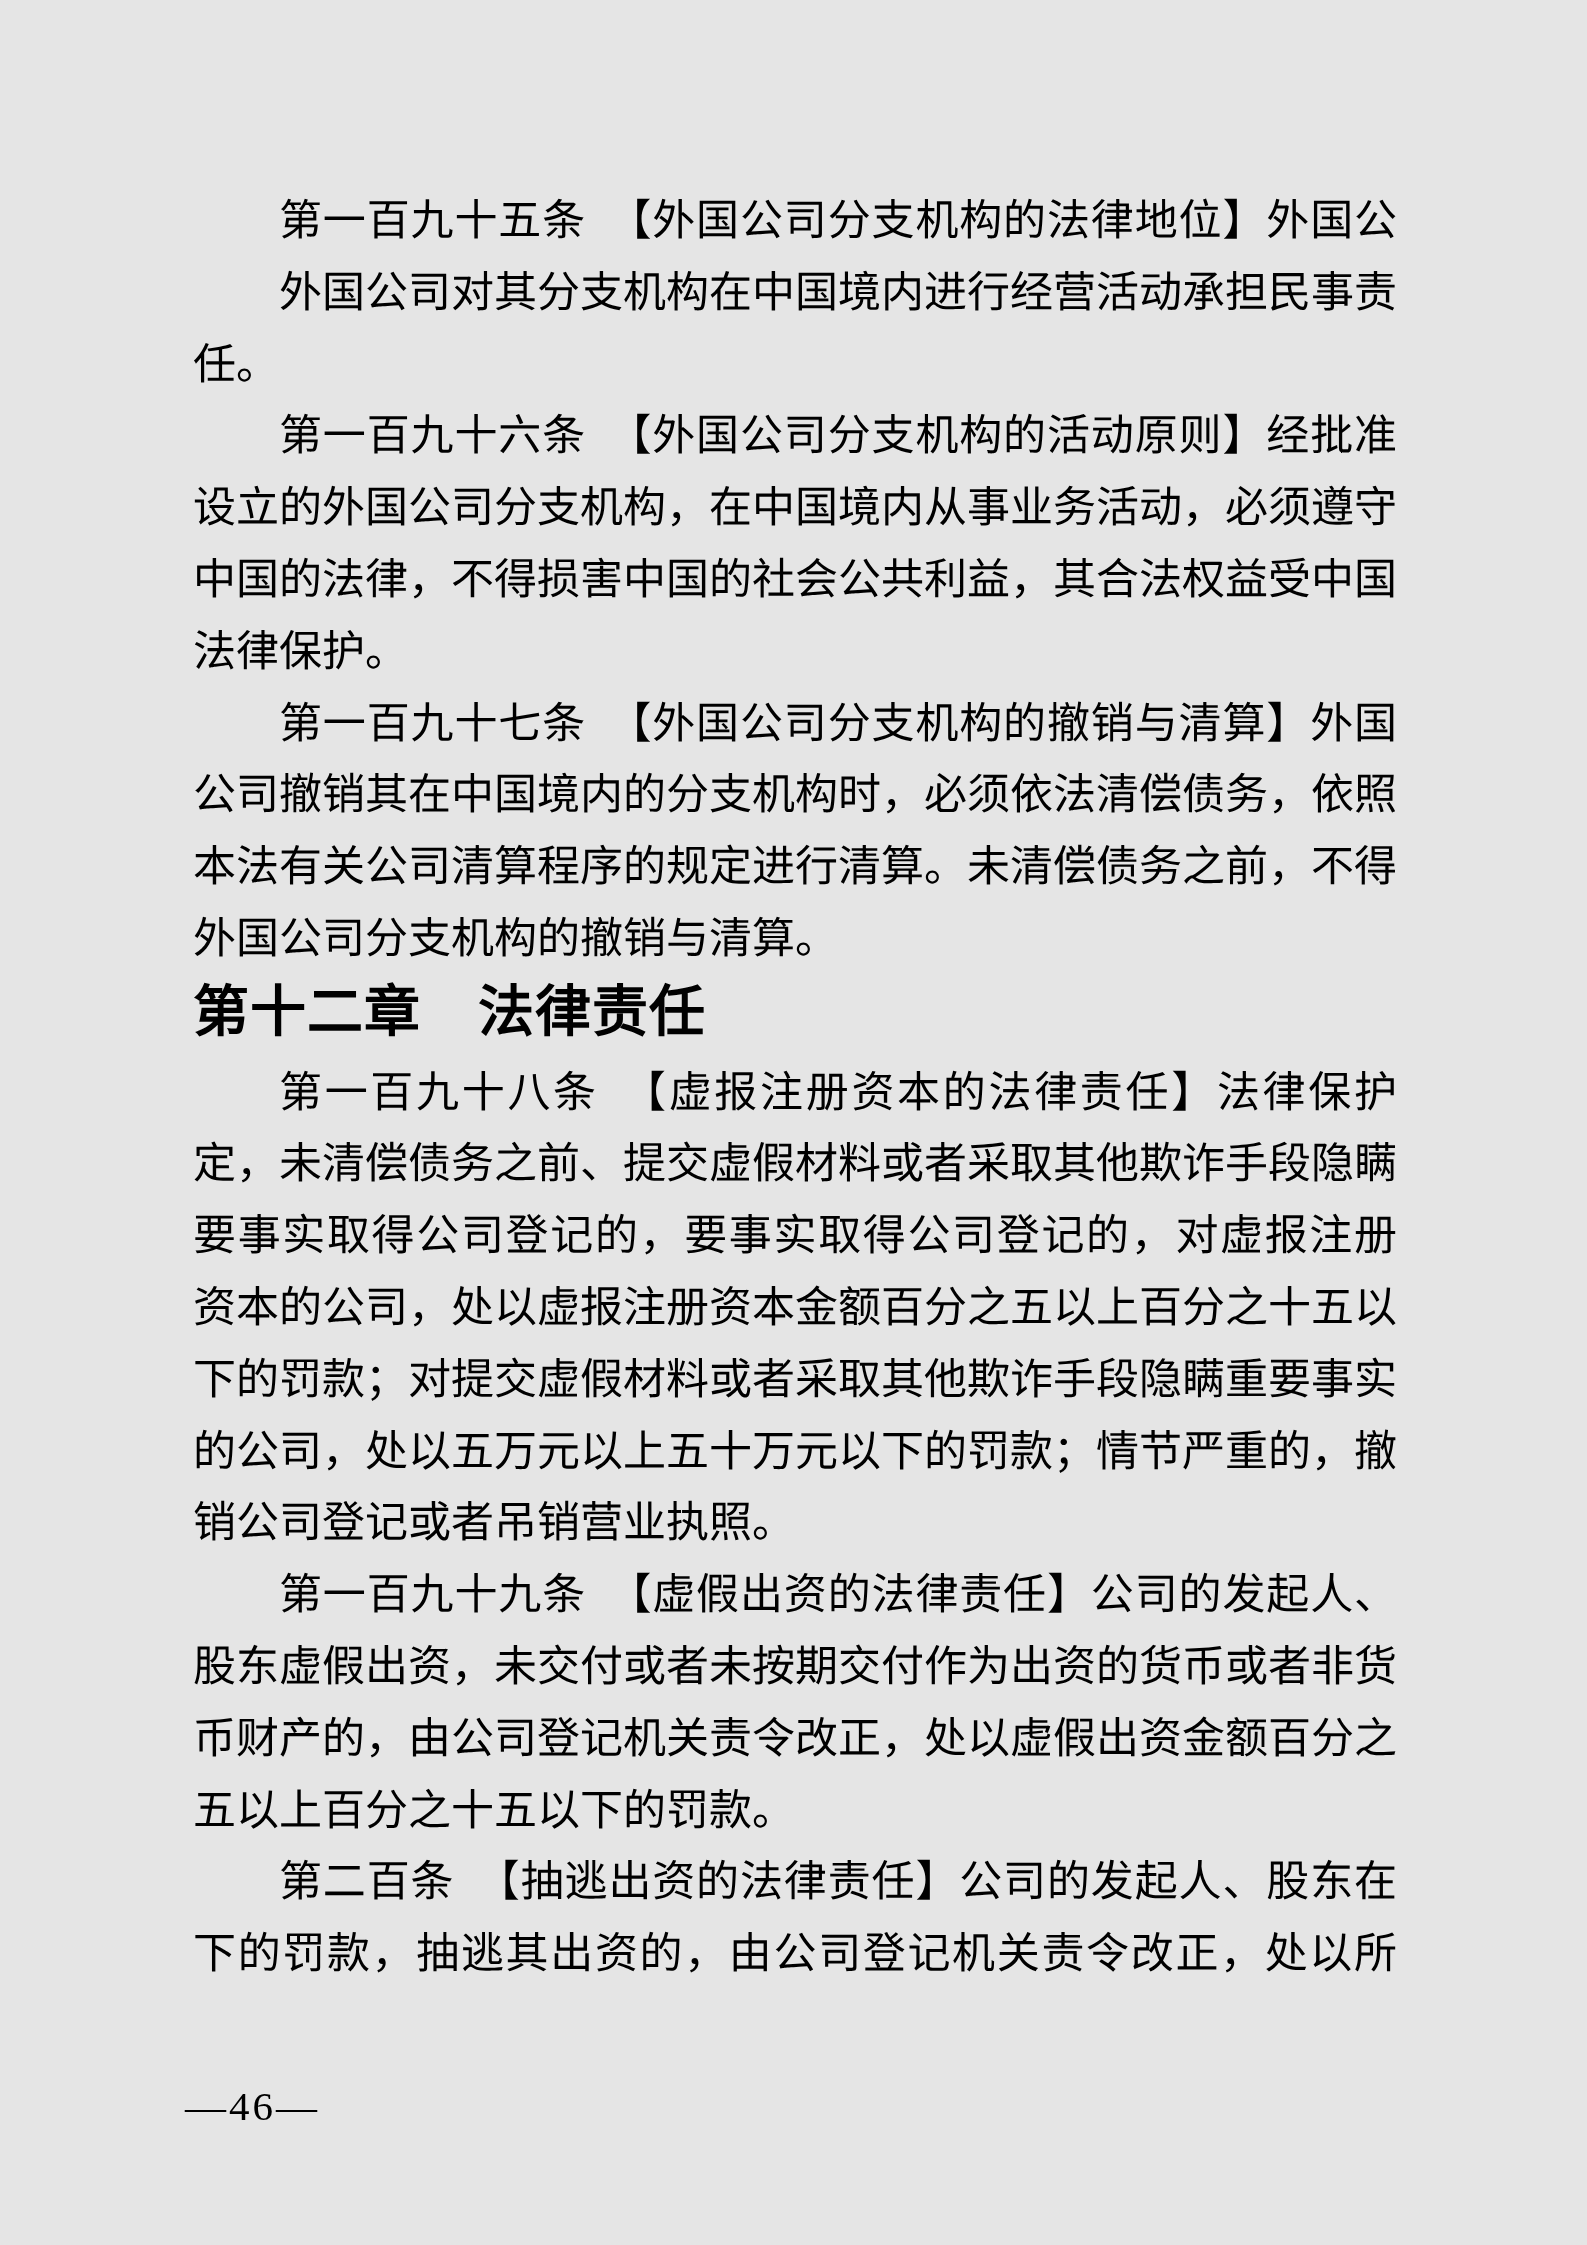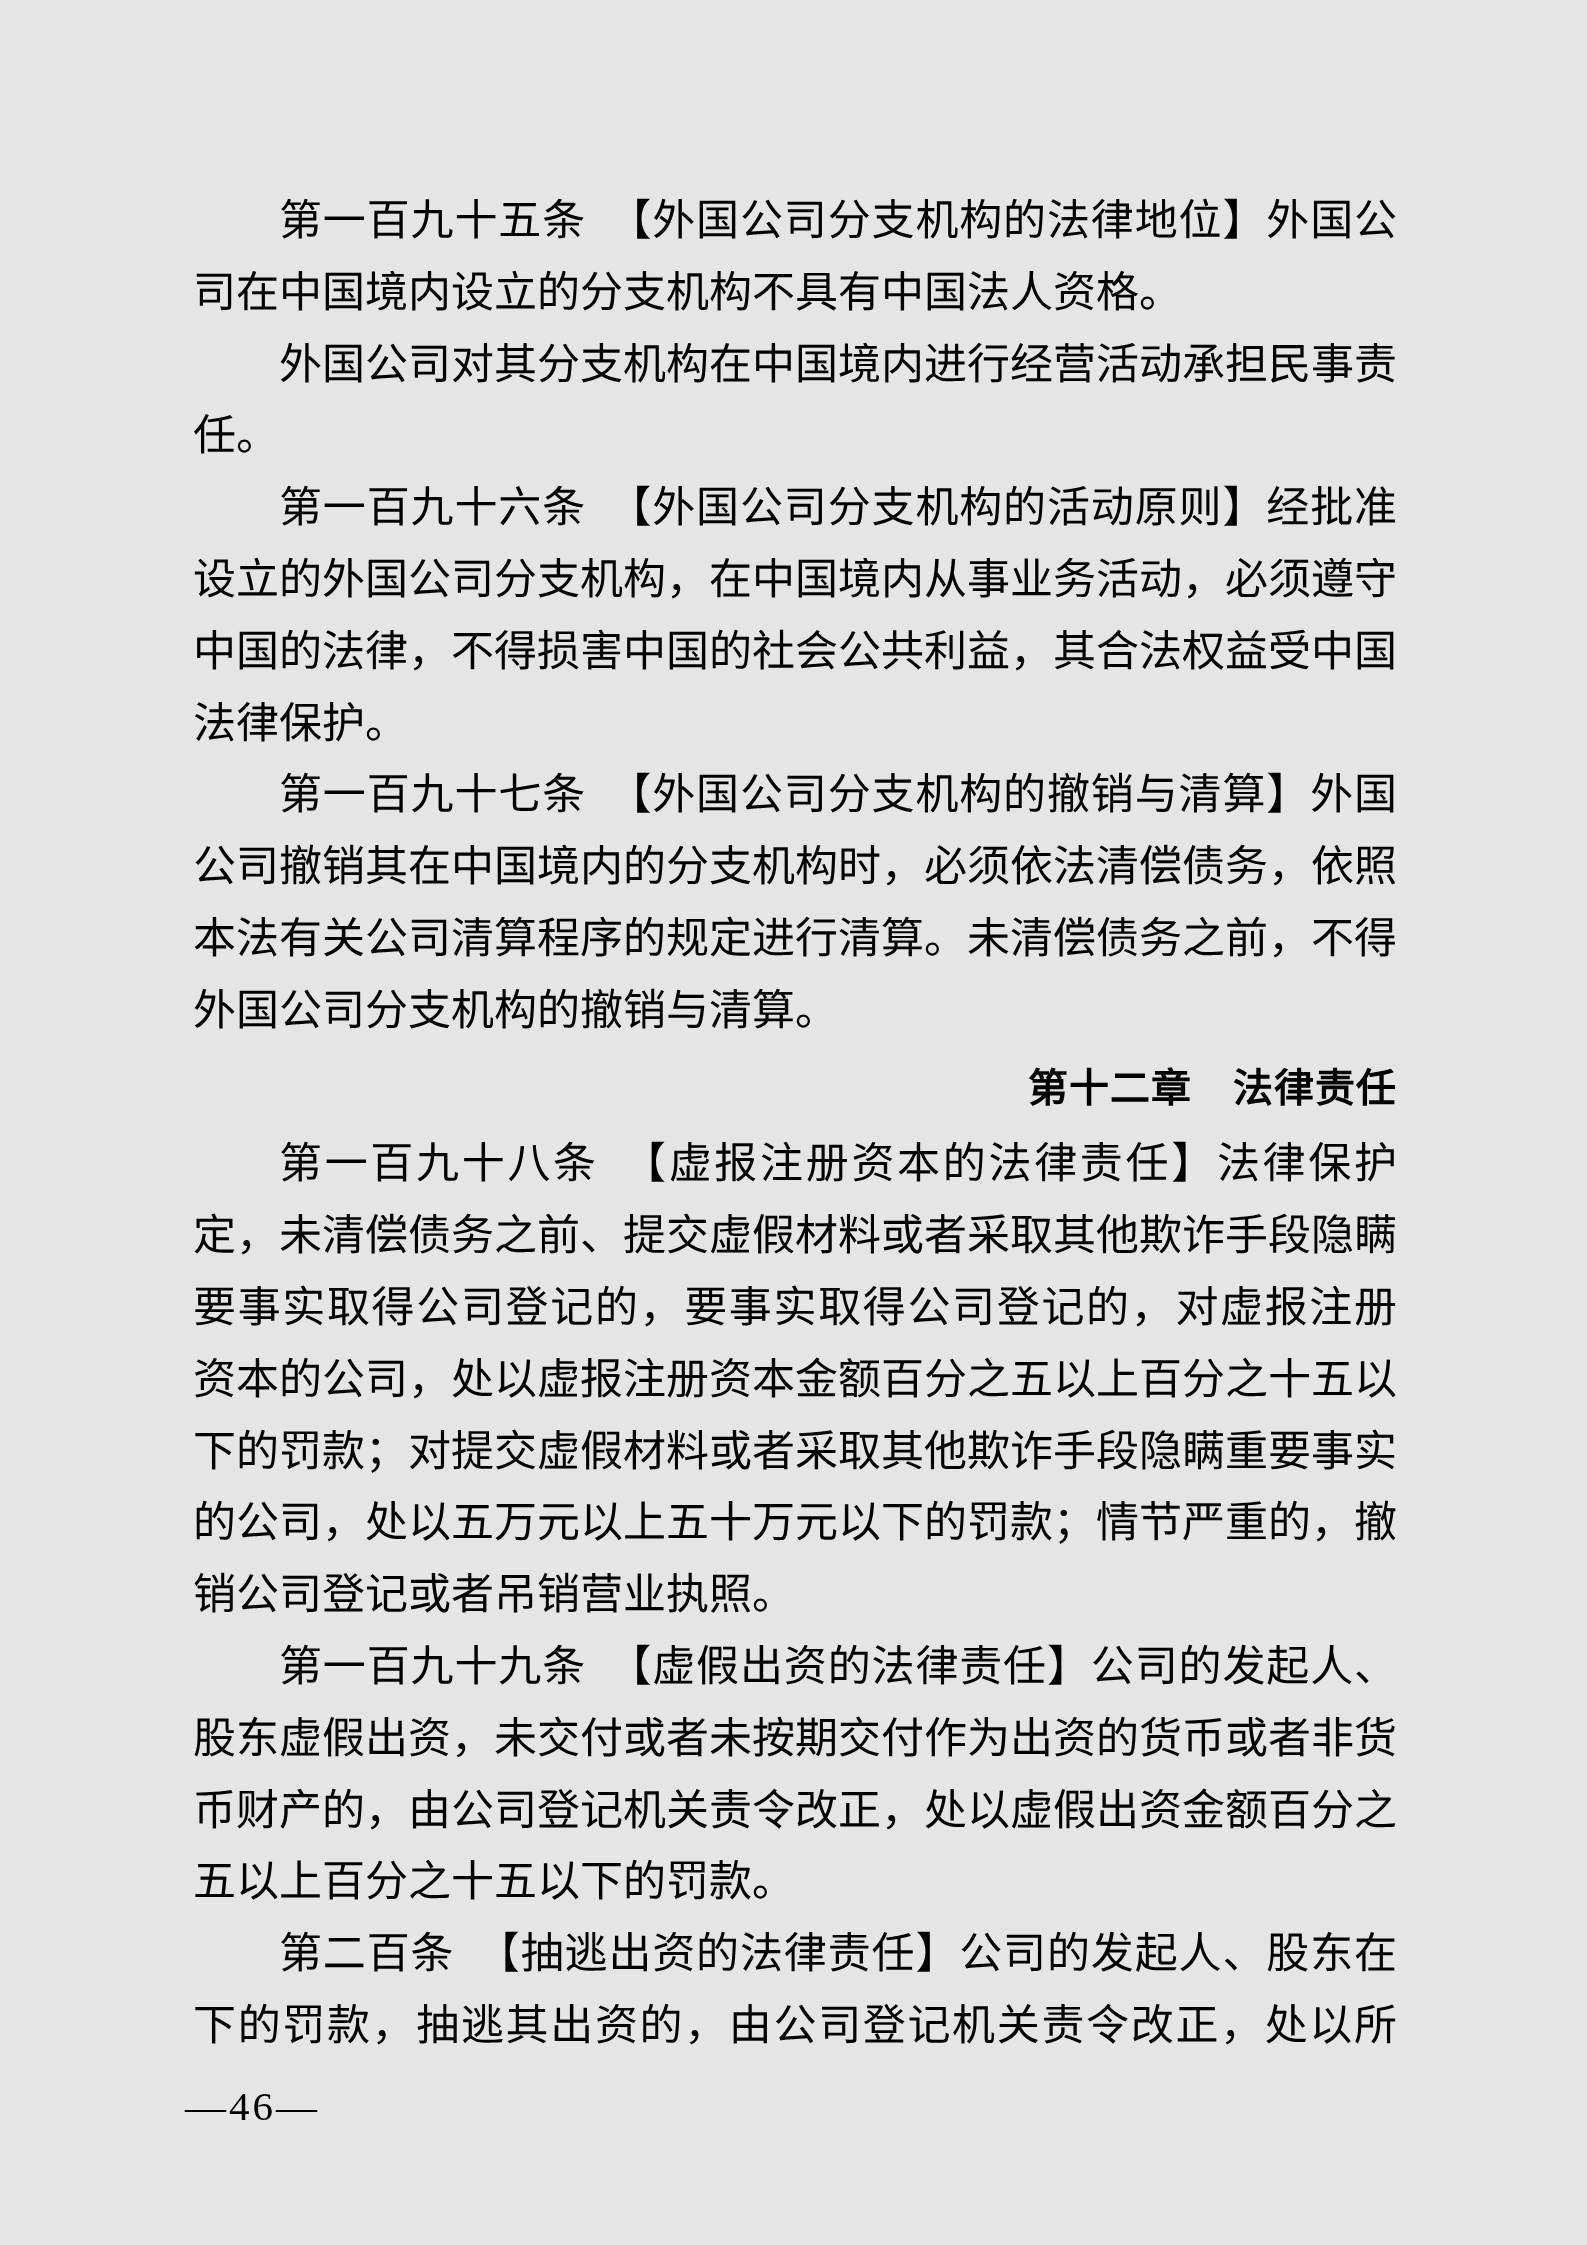--- a/index.html
+++ b/index.html
@@ -31,44 +31,43 @@
   }
   .line.indent { text-indent: 86px; }
   .line.full {
     text-align: justify;
     text-align-last: justify;
     text-justify: inter-character;
   }
   .chapter-line {
     height: 71.8px;
     margin: 6px 0 4px 0;
-    text-align: right;
-    font-family: Liberation Sans, sans-serif;
+    text-align: left;
+    font-family: Liberation Mono, monospace;
     font-weight: bold;
-    font-size: 40px;
+    font-size: 56px;
     letter-spacing: 1px;
   }
   .page-number {
     position: absolute;
     left: 185px;
     top: 2082px;
     font-size: 41px;
     letter-spacing: 3px;
     font-family: "Liberation Serif", "DejaVu Serif", serif;
     color: #000000;
   }
 </style>
 </head>
 <body>
 
 <div class="page">
   <main class="text-block">
       <div class="para">
         <div class="line indent full">第一百九十五条　【外国公司分支机构的法律地位】外国公</div>
-        <div class="line">司在中国境内设立的分支机构不具有中国法人资格。</div>
       </div>
       <div class="para">
         <div class="line indent full">外国公司对其分支机构在中国境内进行经营活动承担民事责</div>
         <div class="line">任。</div>
       </div>
       <div class="para">
         <div class="line indent full">第一百九十六条　【外国公司分支机构的活动原则】经批准</div>
         <div class="line full">设立的外国公司分支机构，在中国境内从事业务活动，必须遵守</div>
         <div class="line full">中国的法律，不得损害中国的社会公共利益，其合法权益受中国</div>
         <div class="line">法律保护。</div>

